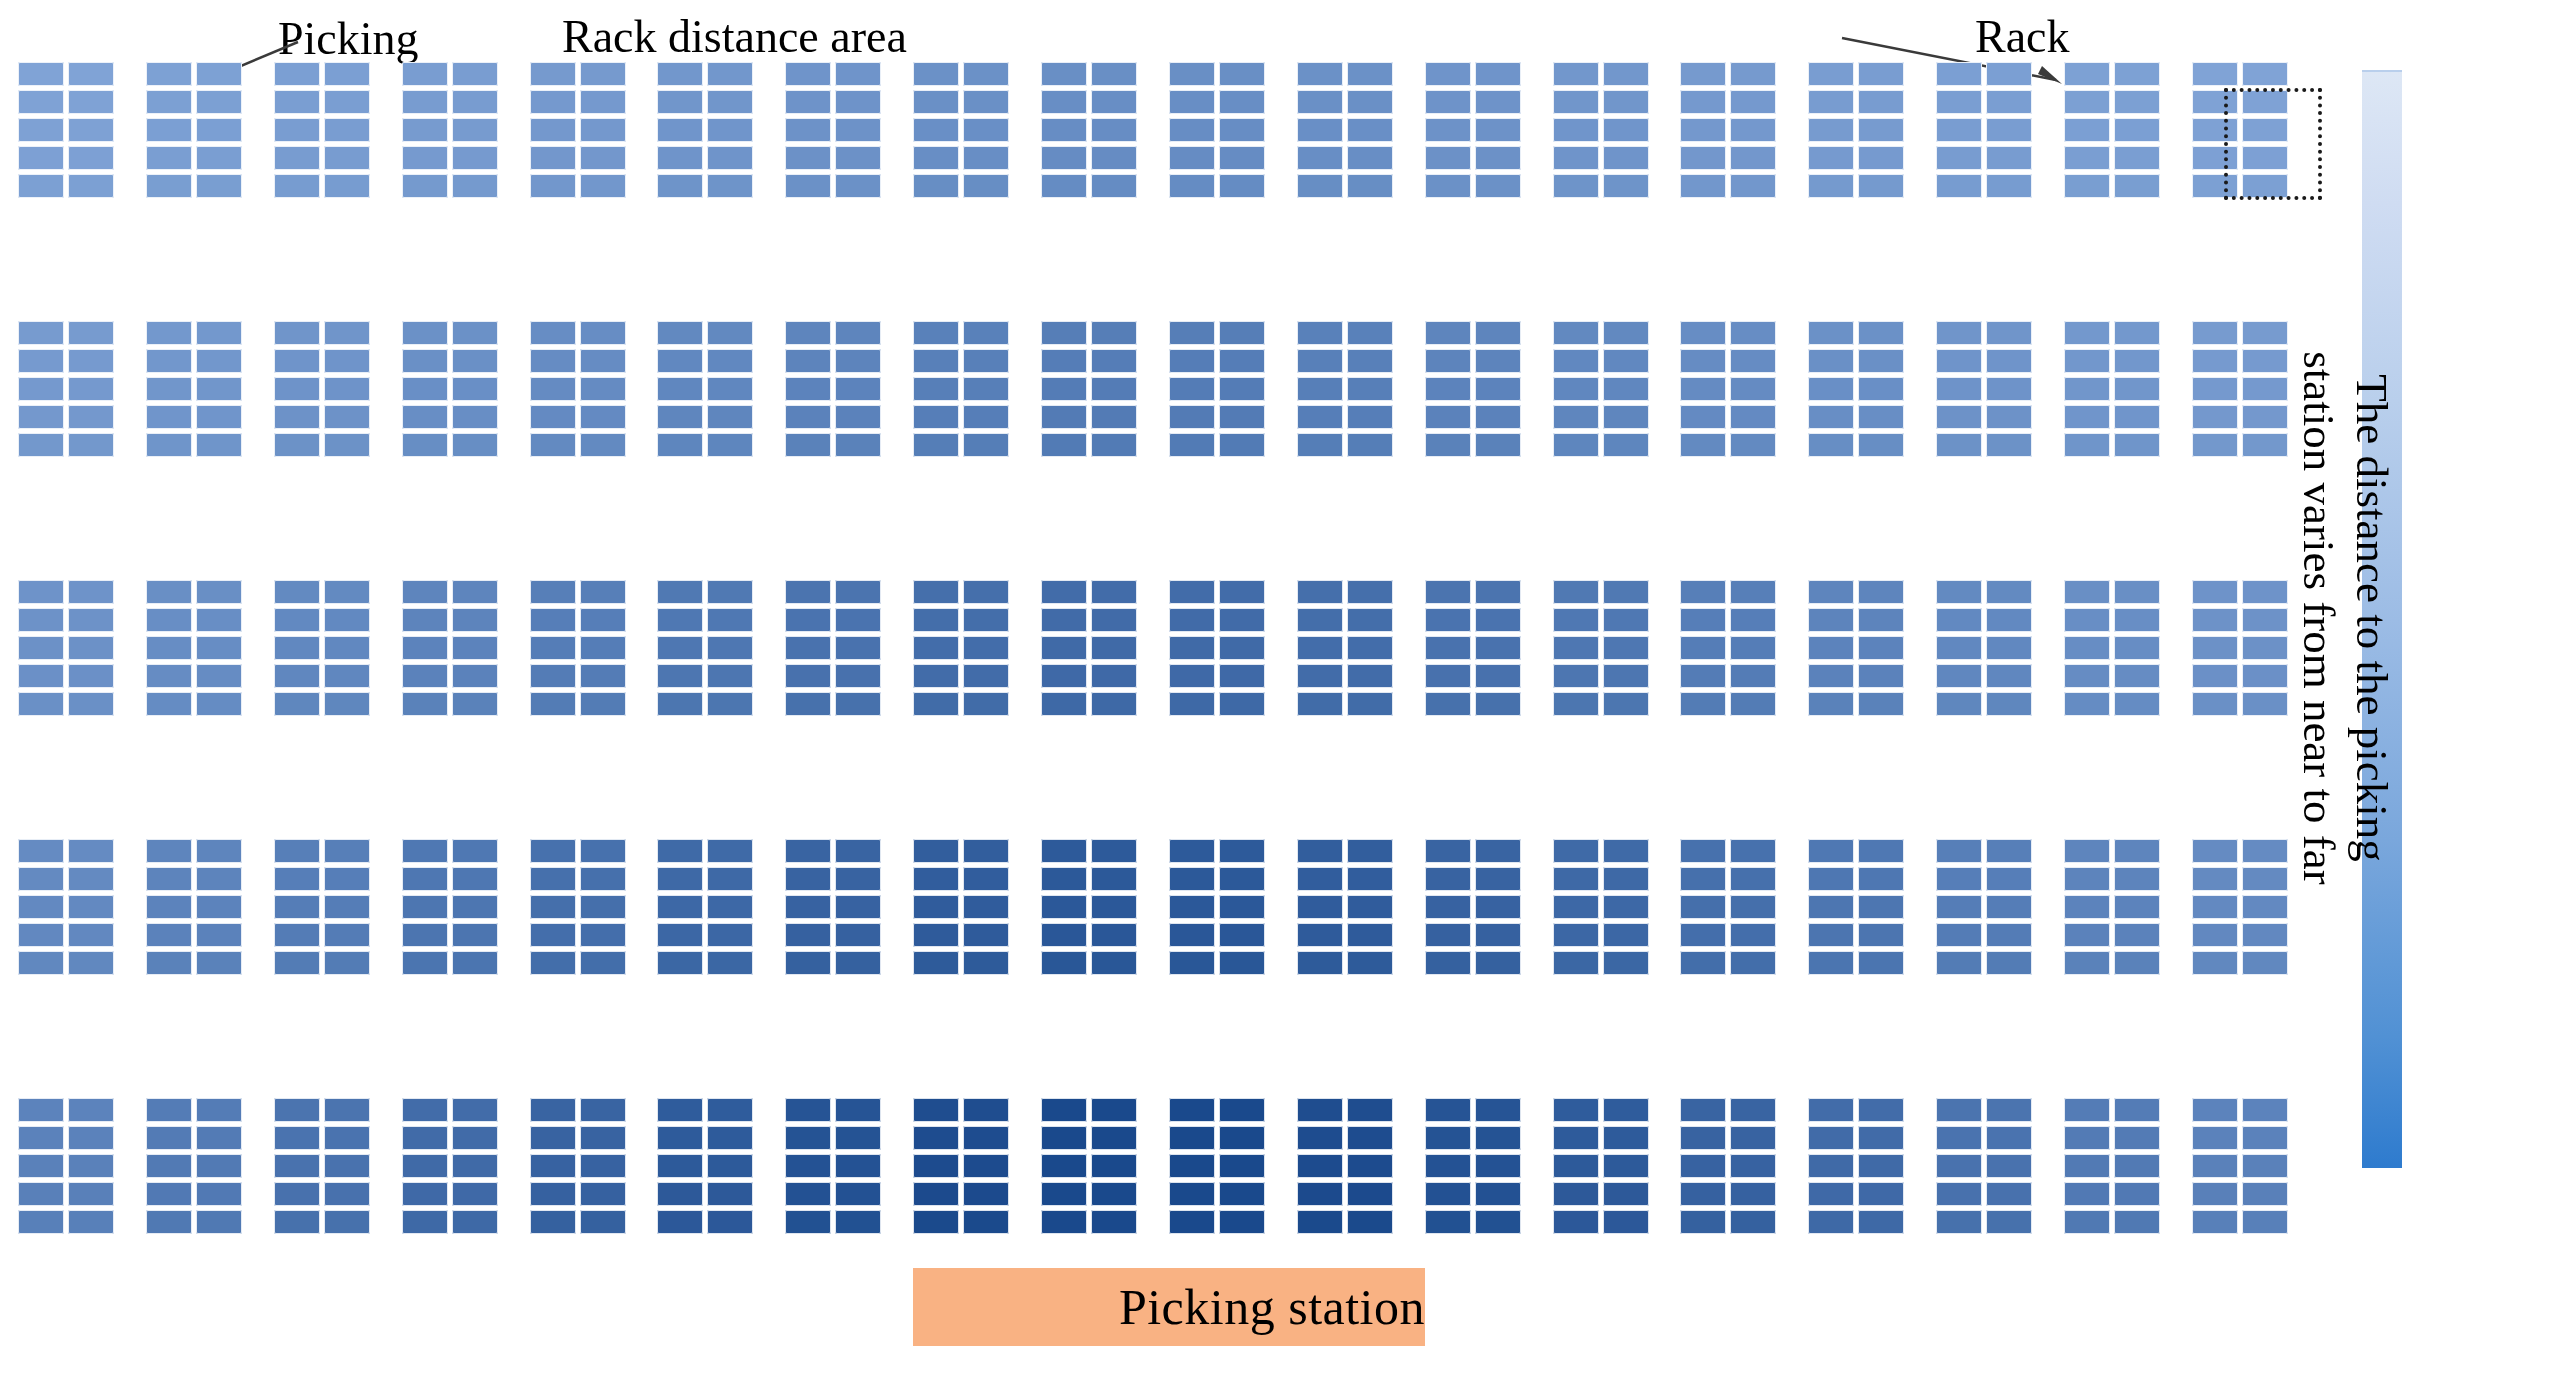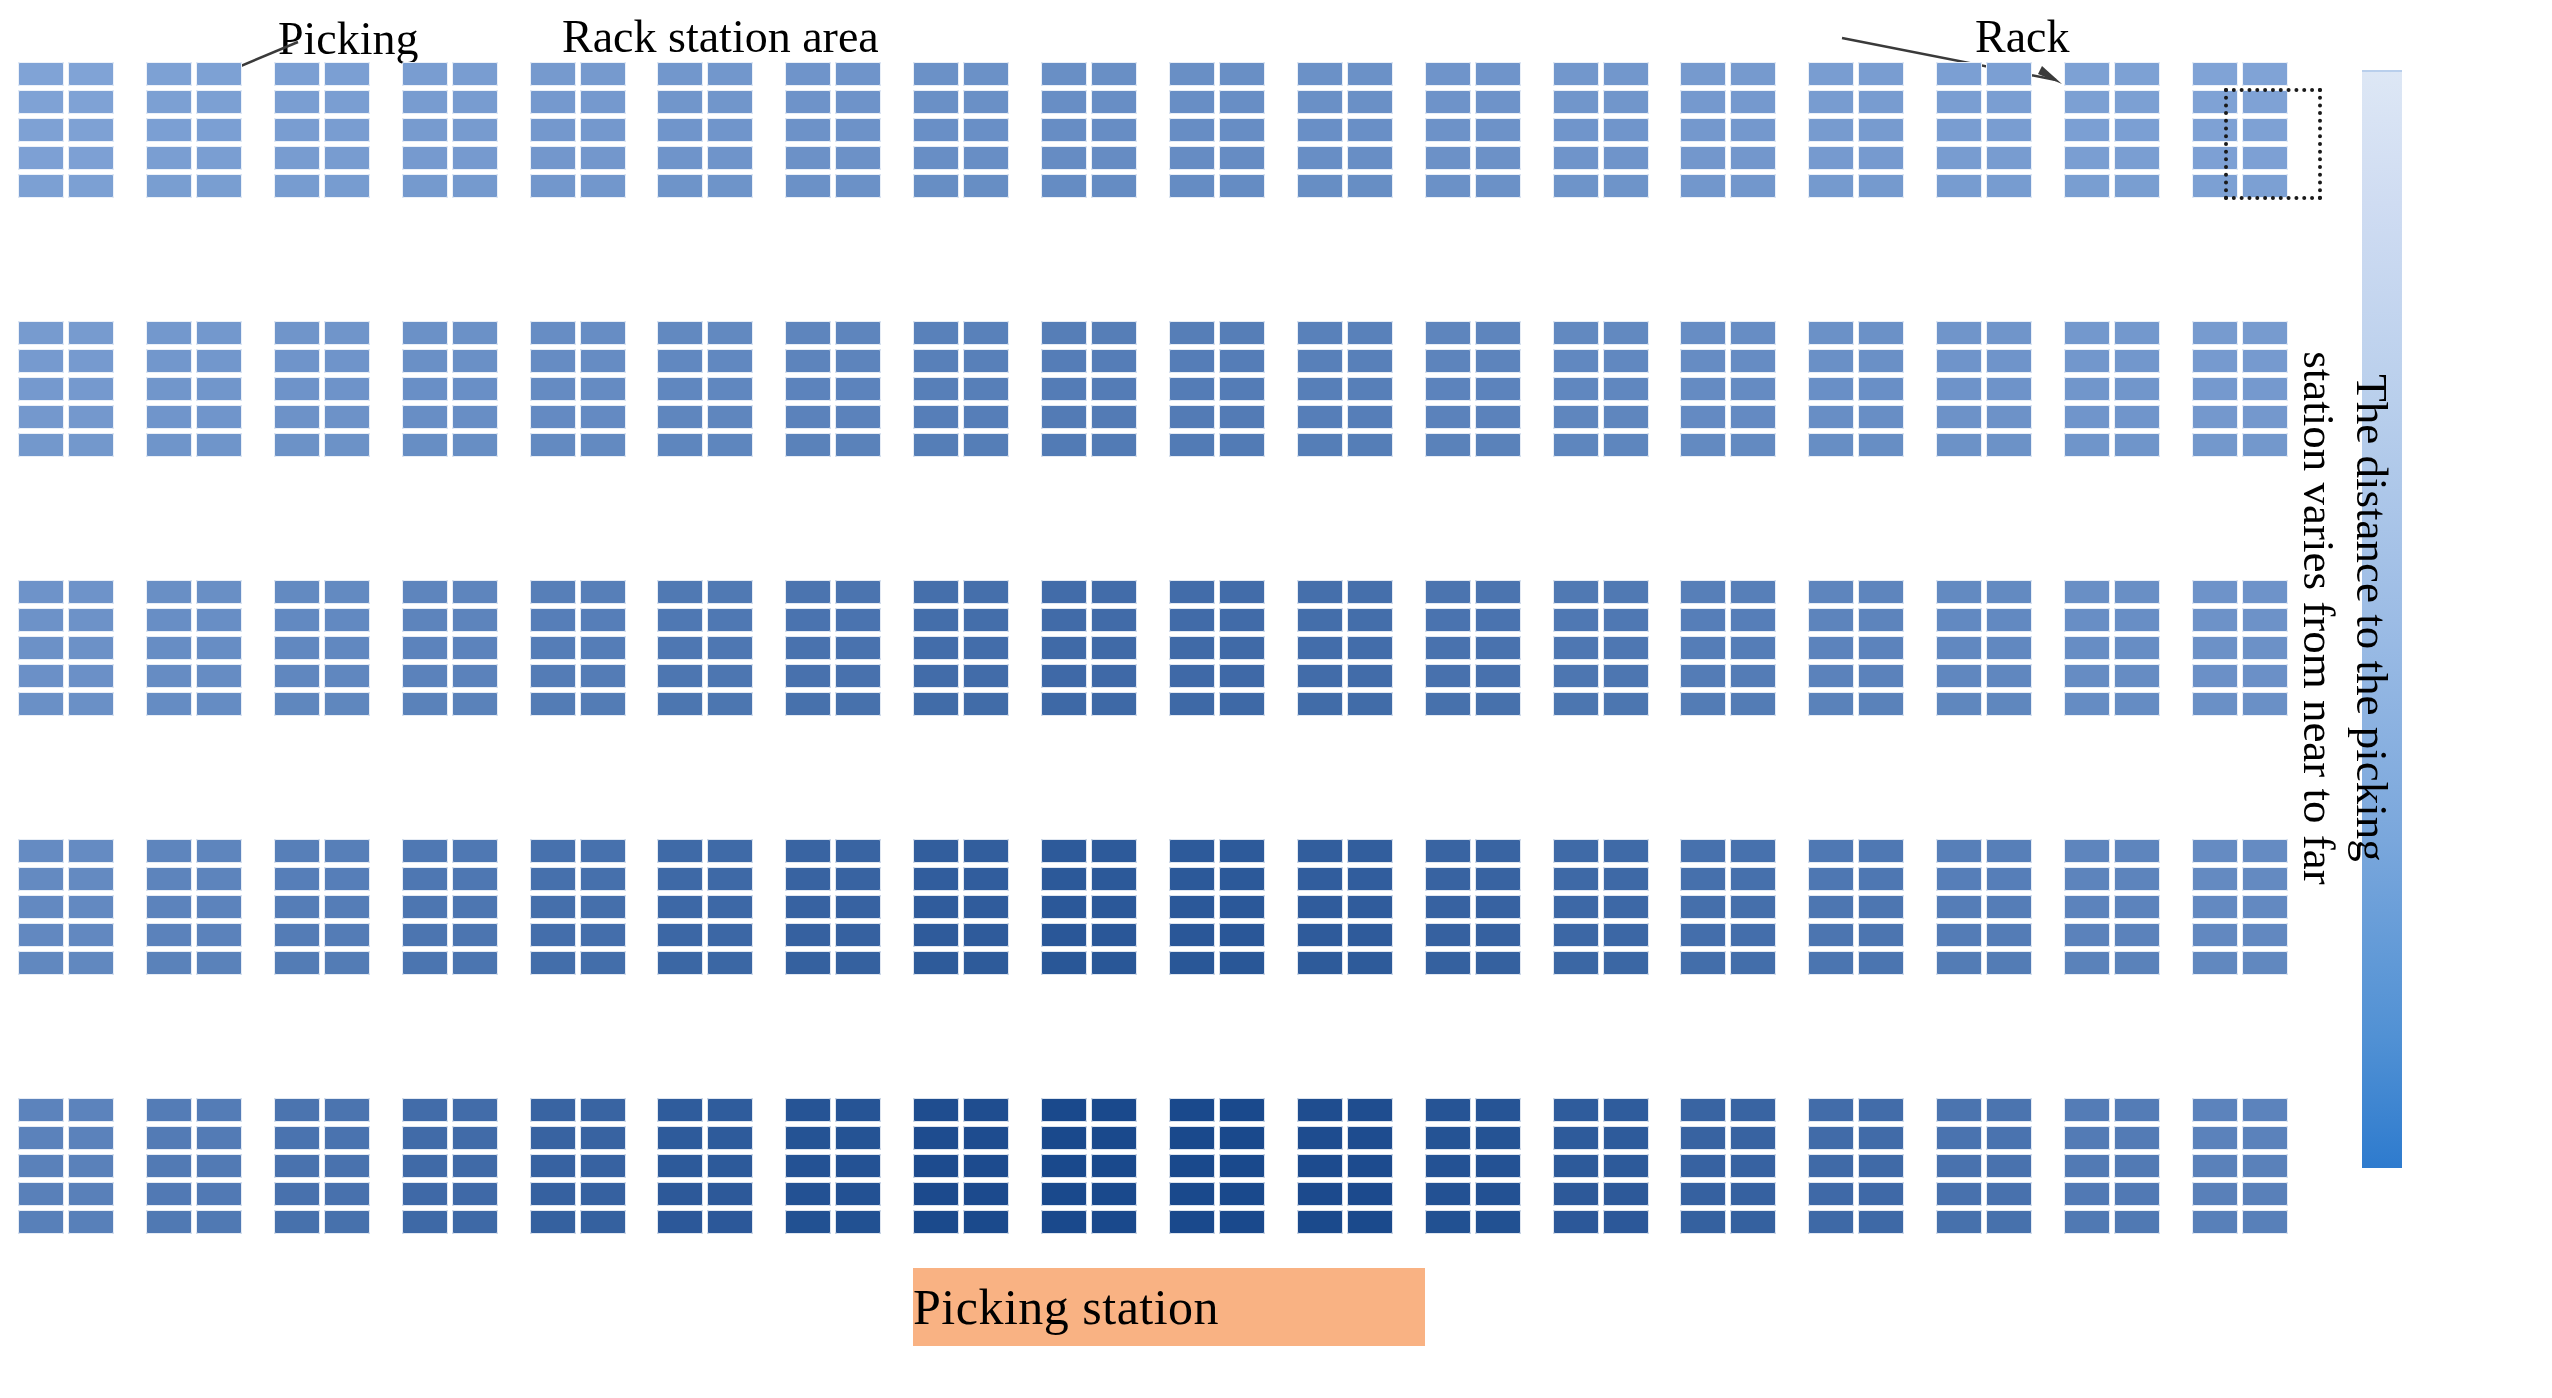--- a/index.html
+++ b/index.html
@@ -38,30 +38,30 @@
             background:linear-gradient(to bottom,#dde7f5 0%,#cfdcf2 12%,
                        #b9cfec 30%,#9cbce5 50%,#7aa7dc 70%,#5191d4 88%,#2e7bce 100%);
             border-top:2px solid #b9cfec;}
   #colorbar-caption{position:absolute;left:2398px;top:70px;width:1096px;height:150px;
             transform:rotate(90deg);transform-origin:0 0;
             font-size:45px;line-height:1.18;text-align:center;color:#000;}
   #colorbar-caption div{white-space:nowrap;}
 
   
   #picking-station{position:absolute;left:913px;top:1268px;width:512px;height:78px;
-            background:#f9b283;display:flex;align-items:center;justify-content:flex-start;
+            background:#f9b283;display:flex;align-items:center;justify-content:flex-end;
             font-size:50px;letter-spacing:.5px;}
 </style>
 </head>
 <body>
 
 <div class="canvas">
 
   <div class="lbl" id="label-location">Picking</div>
-  <div class="lbl" id="label-rack">Rack station area</div>
+  <div class="lbl" id="label-rack">Rack distance area</div>
   <div class="lbl" id="label-block">Rack</div>
 
   <svg class="leader" id="leader-location" viewBox="0 0 120 50">
     <line x1="118" y1="2" x2="18" y2="44" stroke="#3a3a3a" stroke-width="2.5"></line>
     <polygon points="18,44 34,36 30,30" fill="#3a3a3a"></polygon>
   </svg>
   <svg class="leader" id="leader-block" viewBox="0 0 240 60">
     <line x1="4" y1="10" x2="218" y2="52" stroke="#3a3a3a" stroke-width="2.5"></line>
     <polygon points="224,56 200,46 204,38" fill="#3a3a3a"></polygon>
   </svg>

